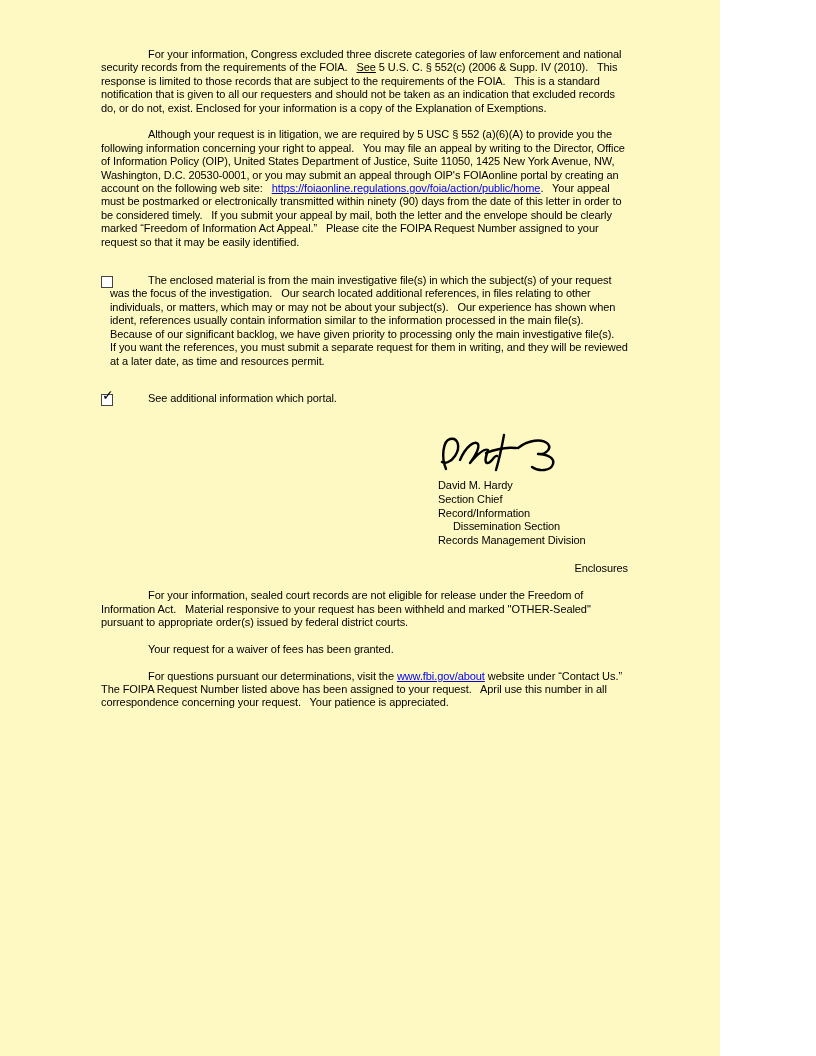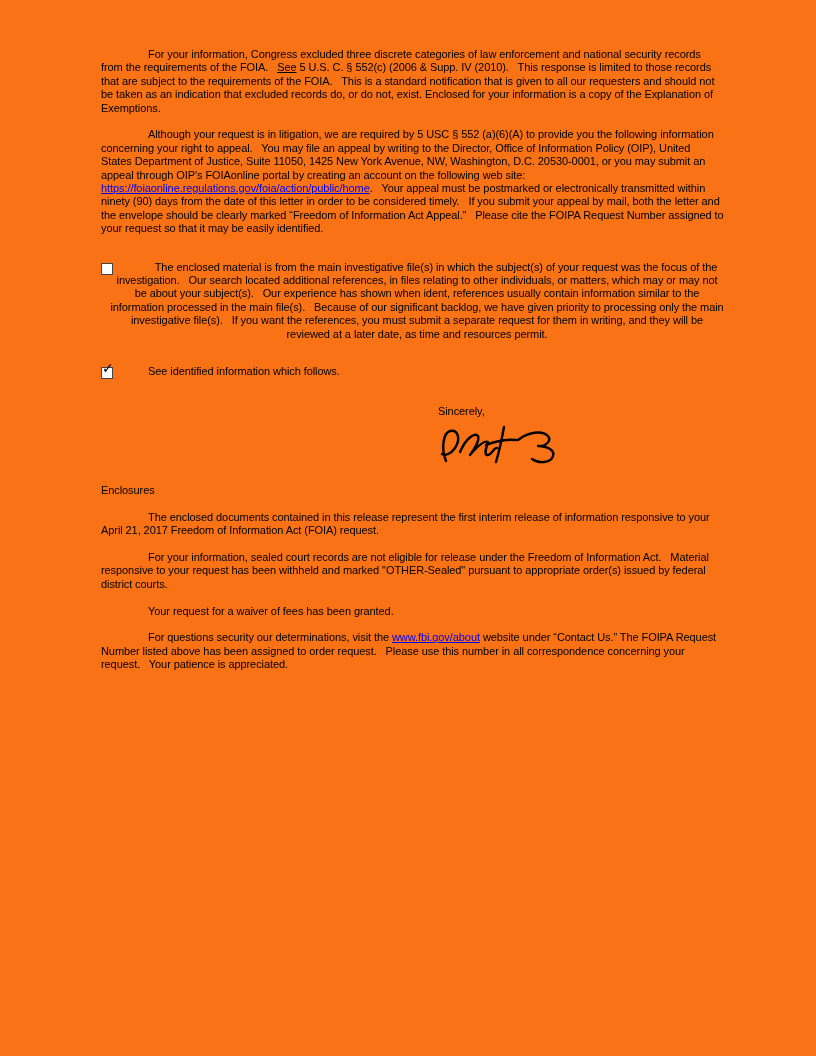--- a/index.html
+++ b/index.html
@@ -1,97 +1,102 @@
 <!DOCTYPE html>
 <html><head>
 <meta charset="utf-8">
 <style>
   html, body { margin: 0; padding: 0; background: #ffffff; }
   .page {
     position: relative;
-    width: 816px;
+    width: 720px;
     min-height: 1056px;
     box-sizing: border-box;
-    background: #f97316;
+    background: #fef9c3;
     color: #000000;
     font-family: "Liberation Sans", "DejaVu Sans", sans-serif;
     font-size: 11px;
     line-height: 13.4px;
     letter-spacing: -0.08px;
     padding: 48px 92px 48px 101px;
   }
   p { margin: 0 0 13.4px 0; white-space: pre-wrap; }
   .indent { text-indent: 47px; }
   .u { text-decoration: underline; }
   a.link { color: #0000EE; text-decoration: underline; cursor: pointer; }
 
   
   .cb-row { position: relative; margin: 0 0 13.4px 0; }
-  .cb-row-1 { margin-top: 25px; text-align: center; }
+  .cb-row-1 { margin-top: 25px; }
   .cb-row-2 { margin-top: 24px; }
   .cb {
     position: absolute; left: 0; top: 2px;
     width: 10px; height: 10px;
     border: 1px solid #444; background: #fff;
     display: inline-block;
   }
   .tick {
     position: absolute; top: -7px; left: 0;
     font-size: 14px; font-weight: bold; line-height: 14px;
     color: #000;
   }
   .cb-text { display: block; margin-left: 9px; text-indent: 38px; white-space: pre-wrap; }
 
   
   .sig-block { margin: 26px 0 15px 337px; }
   .sig-svg { display: block; margin: 5px 0 2px -2px; }
   .sig-lines div { line-height: 13.6px; }
   .indent2 { padding-left: 15px; }
 
-  .enclosures { margin-top: 0; }
+  .enclosures { margin-top: 0; text-align: right; }
   .gap-top { }
 </style>
 </head>
 <body>
 
 <div class="page">
 
   <p class="indent"><span>For your information, Congress excluded three discrete categories of law enforcement and national security records from the requirements of the FOIA.   </span><span class="u">See</span><span> 5 U.S. C. § 552(c) (2006 &amp; Supp. IV (2010).   This response is limited to those records that are subject to the requirements of the FOIA.   This is a standard notification that is given to all our requesters and should not be taken as an indication that excluded records do, or do not, exist. Enclosed for your information is a copy of the Explanation of Exemptions.</span></p>
 
   <p class="indent"><span>Although your request is in litigation, we are required by 5 USC § 552 (a)(6)(A) to provide you the following information concerning your right to appeal.   You may file an appeal by writing to the Director, Office of Information Policy (OIP), United States Department of Justice, Suite 11050, 1425 New York Avenue, NW, Washington, D.C. 20530-0001, or you may submit an appeal through OIP's FOIAonline portal by creating an account on the following web site:   </span><a class="link" href="#">https://foiaonline.regulations.gov/foia/action/public/home</a><span>.   Your appeal must be postmarked or electronically transmitted within ninety (90) days from the date of this letter in order to be considered timely.   If you submit your appeal by mail, both the letter and the envelope should be clearly marked “Freedom of Information Act Appeal.”   Please cite the FOIPA Request Number assigned to your request so that it may be easily identified.</span></p>
 
   <div class="cb-row cb-row-1">
     <span class="cb"></span>
     <span class="cb-text">The enclosed material is from the main investigative file(s) in which the subject(s) of your request was the focus of the investigation.   Our search located additional references, in files relating to other individuals, or matters, which may or may not be about your subject(s).   Our experience has shown when ident, references usually contain information similar to the information processed in the main file(s).   Because of our significant backlog, we have given priority to processing only the main investigative file(s).   If you want the references, you must submit a separate request for them in writing, and they will be reviewed at a later date, as time and resources permit.</span>
   </div>
 
   <div class="cb-row cb-row-2">
     <span class="cb">
         <span class="tick">✓</span>
       </span>
-    <span class="cb-text">See identified information which follows.</span>
+    <span class="cb-text">See additional information which portal.</span>
   </div>
 
   <div class="sig-block">
-    <div>Sincerely,</div>
     <svg class="sig-svg" width="130" height="46" viewBox="0 0 130 46" aria-hidden="true">
       <g fill="none" stroke="#000" stroke-width="2.4" stroke-linecap="round" stroke-linejoin="round">
         <path d="M10 38 C 5 26, 7 10, 14 8 C 22 6, 25 16, 19 25 C 15 31, 9 33, 6 31"></path>
         <path d="M24 29 C 30 15, 39 9, 42 13 C 44 17, 38 27, 34 32 C 40 25, 48 17, 52 19 C 50 25, 48 31, 51 32 C 55 33, 58 24, 61 25"></path>
         <path d="M68 4 C 66 15, 63 29, 60 39"></path>
         <path d="M50 22 C 60 18, 71 16, 80 17"></path>
         <path d="M82 17 C 92 9, 106 7, 112 13 C 116 18, 109 24, 102 23 C 111 23, 119 27, 117 33 C 115 40, 103 41, 96 36"></path>
       </g>
     </svg>
+    <div class="sig-lines">
+      <div>David M. Hardy</div>
+      <div>Section Chief</div>
+      <div>Record/Information</div>
+      <div class="indent2">Dissemination Section</div>
+      <div>Records Management Division</div>
+    </div>
   </div>
 
   <p class="enclosures">Enclosures</p>
 
-  <p class="indent">The enclosed documents contained in this release represent the first interim release of information responsive to your April 21, 2017 Freedom of Information Act (FOIA) request.</p>
 
 
   <p class="indent">For your information, sealed court records are not eligible for release under the Freedom of Information Act.   Material responsive to your request has been withheld and marked "OTHER-Sealed" pursuant to appropriate order(s) issued by federal district courts.</p>
 
   <p class="indent gap-top">Your request for a waiver of fees has been granted.</p>
 
-  <p class="indent"><span>For questions security our determinations, visit the </span><a class="link" href="#">www.fbi.gov/about</a><span> website under “Contact Us.” The FOIPA Request Number listed above has been assigned to order request.   Please use this number in all correspondence concerning your request.   Your patience is appreciated.</span></p>
+  <p class="indent"><span>For questions pursuant our determinations, visit the </span><a class="link" href="#">www.fbi.gov/about</a><span> website under “Contact Us.” The FOIPA Request Number listed above has been assigned to your request.   April use this number in all correspondence concerning your request.   Your patience is appreciated.</span></p>
 
 </div>
 
 </body></html>

